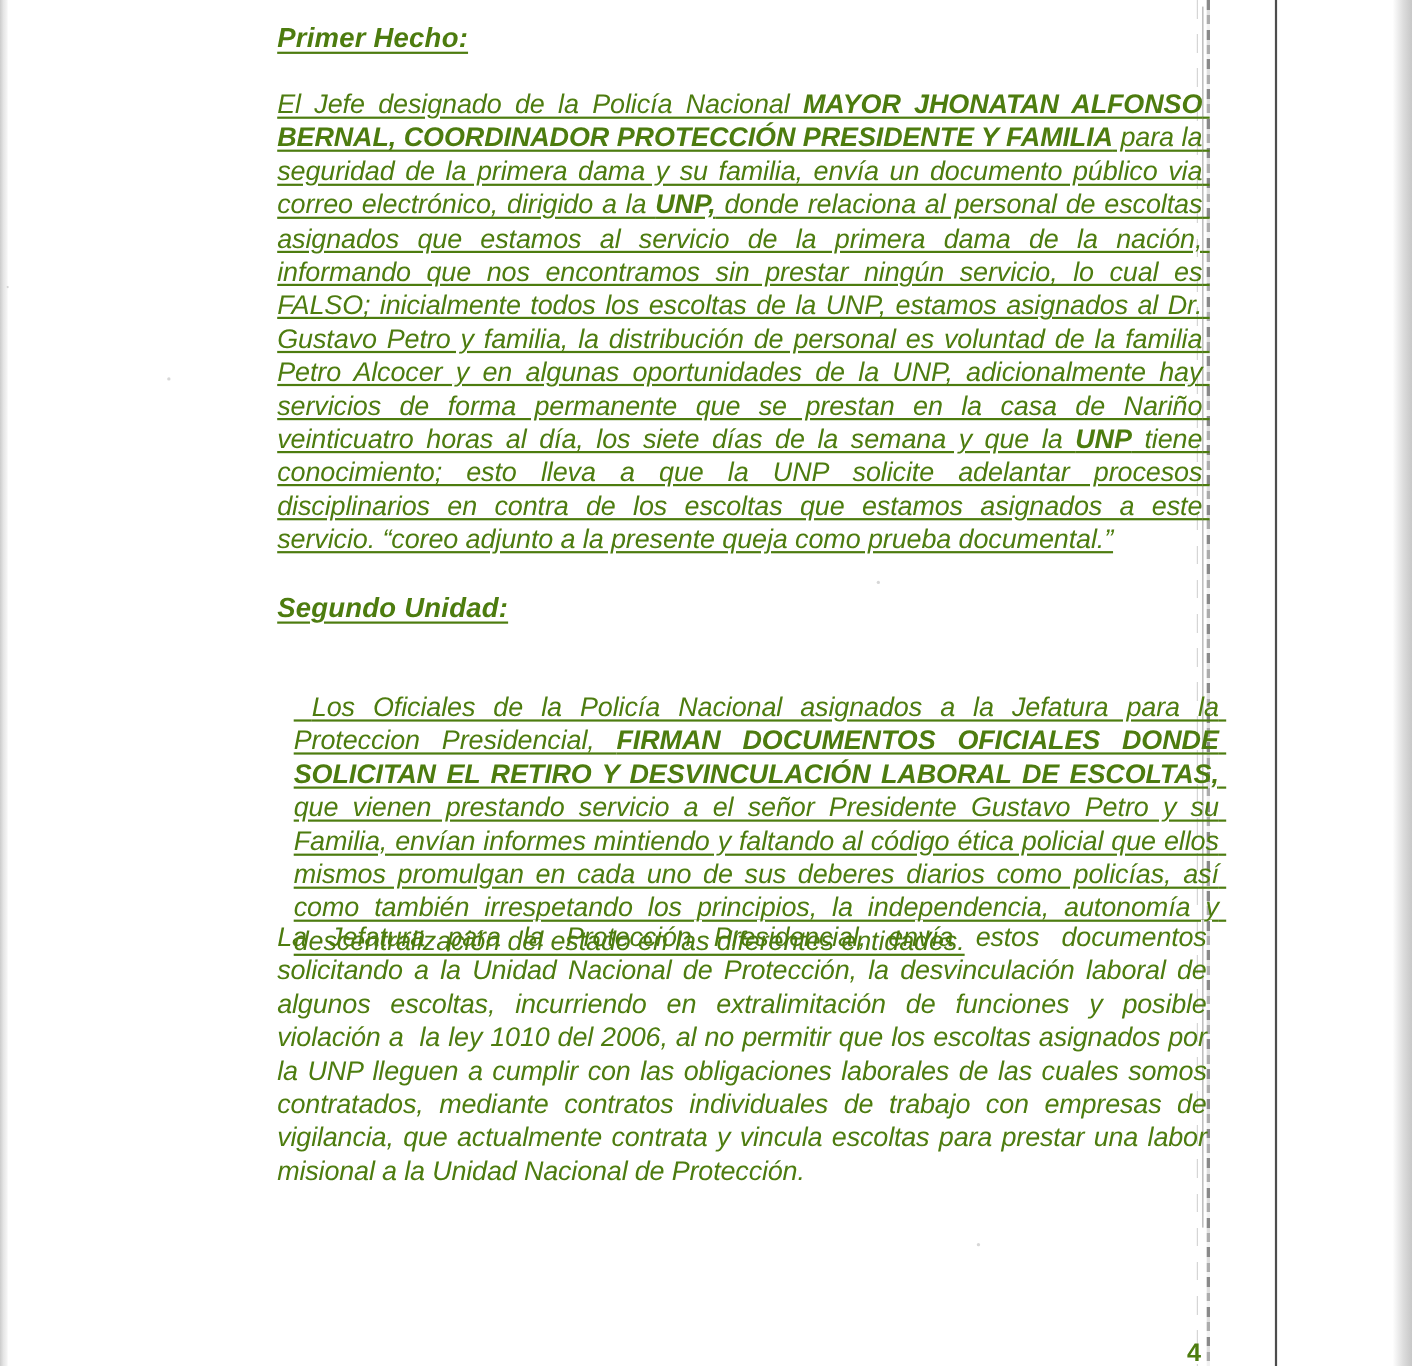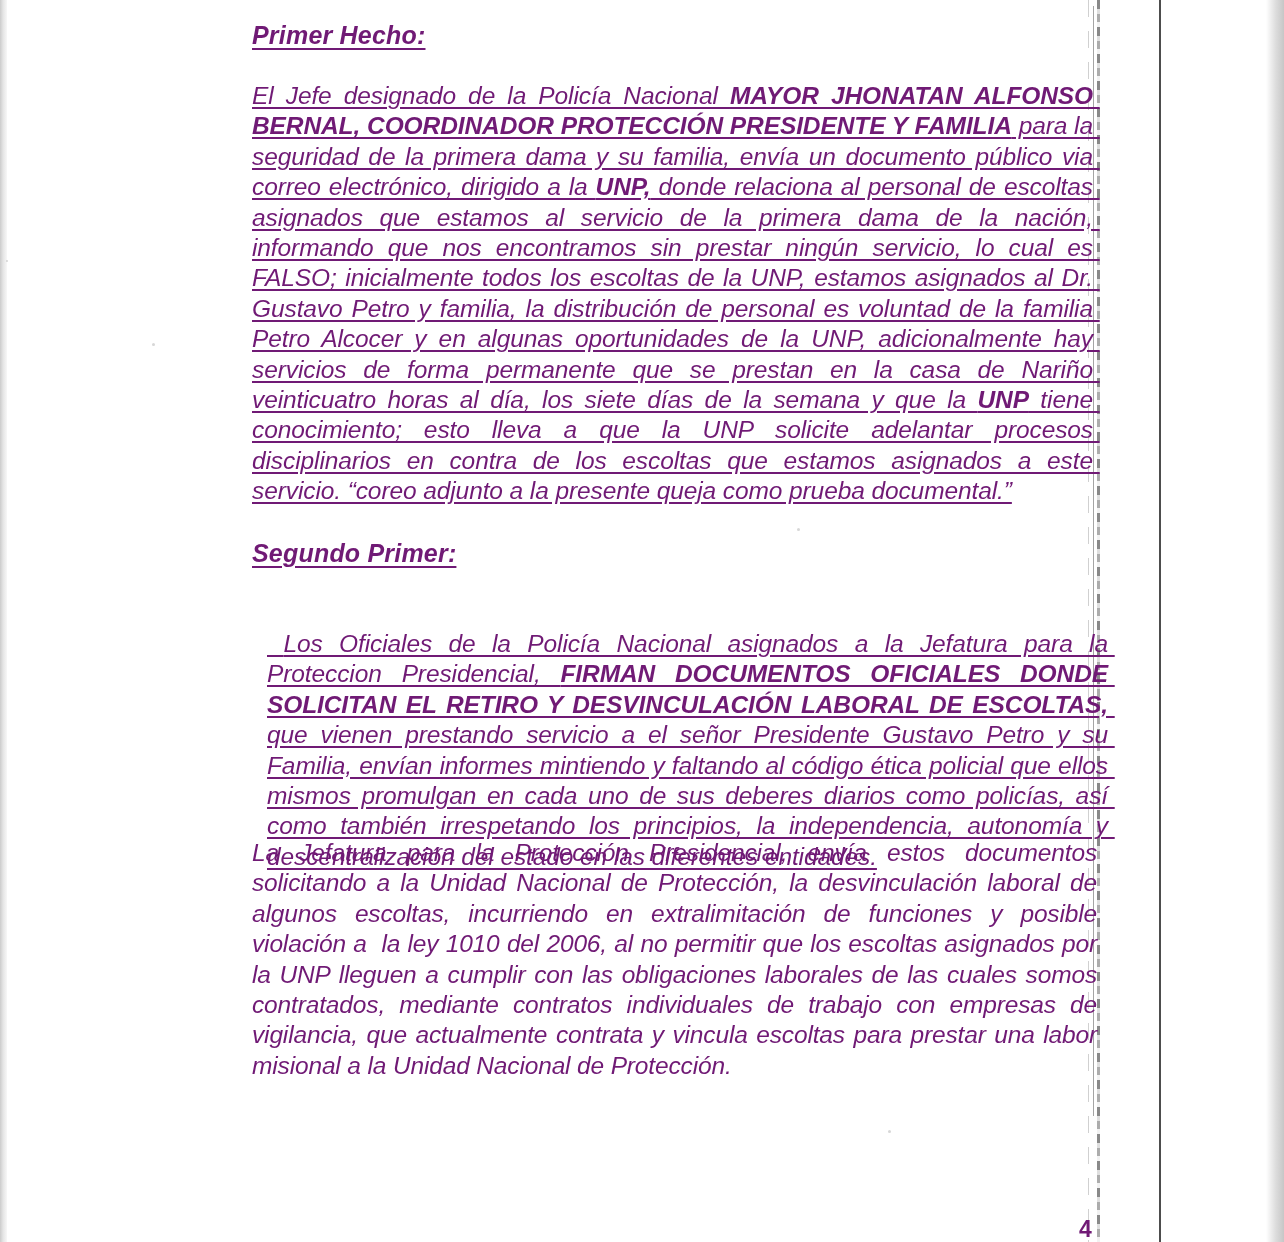--- a/index.html
+++ b/index.html
@@ -8,21 +8,21 @@
     background: #ffffff;
   }
 
   .page {
     position: relative;
     width: 1284px;
     height: 1242px;
     background: #ffffff;
     overflow: hidden;
     font-family: "Liberation Sans", sans-serif;
-    color: #701a75;
+    color: #4d7c0f;
   }
 
   
   .edge-left {
     position: absolute;
     left: 0; top: 0;
     width: 7px; height: 1242px;
     background: linear-gradient(to right, #c9c9c9 0%, #e4e4e4 45%, #f7f7f7 100%);
     opacity: .95;
   }
@@ -145,21 +145,21 @@
 
   <div class="speck" style="left:152px; top:343px; width:3px; height:3px;"></div>
   <div class="speck" style="left:6px; top:260px; width:2px; height:2px;"></div>
   <div class="speck" style="left:797px; top:528px; width:3px; height:3px;"></div>
   <div class="speck" style="left:888px; top:1130px; width:3px; height:3px;"></div>
 
   <div class="heading" id="heading-primer">Primer Hecho:</div>
 
   <div class="para italic" id="para-primer"><span>El Jefe designado de la Policía Nacional </span><b>MAYOR JHONATAN ALFONSO BERNAL, COORDINADOR PROTECCIÓN PRESIDENTE Y FAMILIA</b><span> para la seguridad de la primera dama y su familia, envía un documento público via correo electrónico, dirigido a la </span><b>UNP,</b><span> donde relaciona al personal de escoltas asignados que estamos al servicio de la primera dama de la nación, informando que nos encontramos sin prestar ningún servicio, lo cual es FALSO; inicialmente todos los escoltas de la UNP, estamos asignados al Dr. Gustavo Petro y familia, la distribución de personal es voluntad de la familia Petro Alcocer y en algunas oportunidades de la UNP, adicionalmente hay servicios de forma permanente que se prestan en la casa de Nariño veinticuatro horas al día, los siete días de la semana y que la </span><b>UNP</b><span> tiene conocimiento; esto lleva a que la UNP solicite adelantar procesos disciplinarios en contra de los escoltas que estamos asignados a este servicio. “coreo adjunto a la presente queja como prueba documental.”</span></div>
 
-  <div class="heading" id="heading-segundo">Segundo Primer:</div>
+  <div class="heading" id="heading-segundo">Segundo Unidad:</div>
 
   <div class="para italic" id="para-segundo"><span> Los Oficiales de la Policía Nacional asignados a la Jefatura para la Proteccion Presidencial, </span><b>FIRMAN DOCUMENTOS OFICIALES DONDE SOLICITAN EL RETIRO Y DESVINCULACIÓN LABORAL DE ESCOLTAS,</b><span> que vienen prestando servicio a el señor Presidente Gustavo Petro y su Familia, envían informes mintiendo y faltando al código ética policial que ellos mismos promulgan en cada uno de sus deberes diarios como policías, así como también irrespetando los principios, la independencia, autonomía y descentralización del estado en las diferentes entidades.</span></div>
 
   <div class="para plain" id="para-jefatura"><span>La Jefatura para la Protección Presidencial, envía estos documentos solicitando a la Unidad Nacional de Protección, la desvinculación laboral de algunos escoltas, incurriendo en extralimitación de funciones y posible violación a  la ley 1010 del 2006, al no permitir que los escoltas asignados por la UNP lleguen a cumplir con las obligaciones laborales de las cuales somos contratados, mediante contratos individuales de trabajo con empresas de vigilancia, que actualmente contrata y vincula escoltas para prestar una labor misional a la Unidad Nacional de Protección.</span></div>
 
   <div class="page-number">4</div>
 
 </div>
 
 </body></html>

